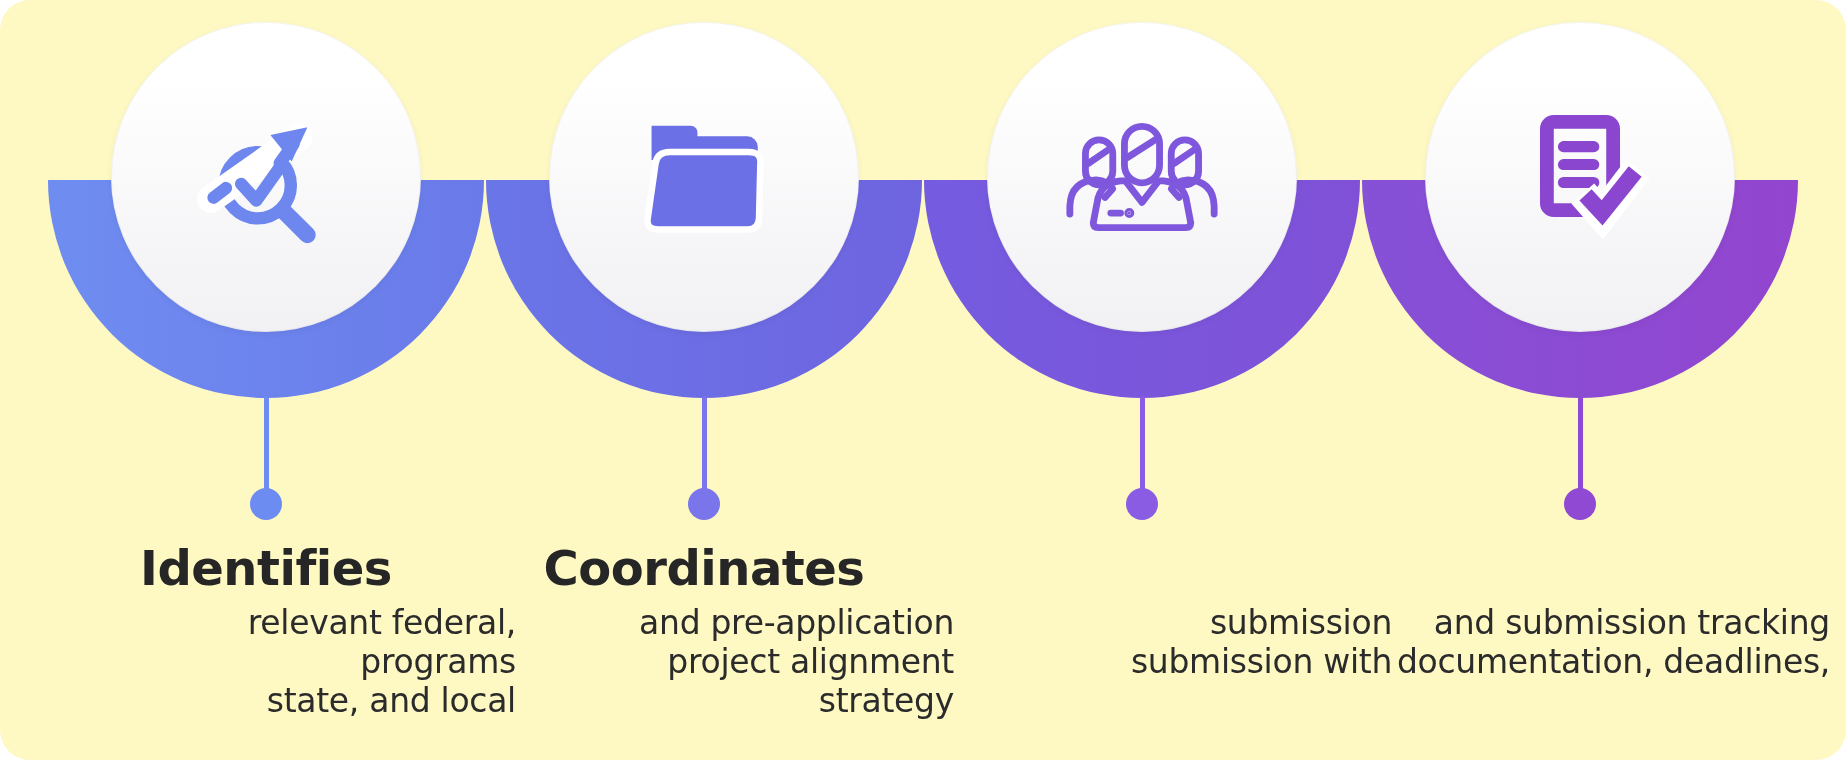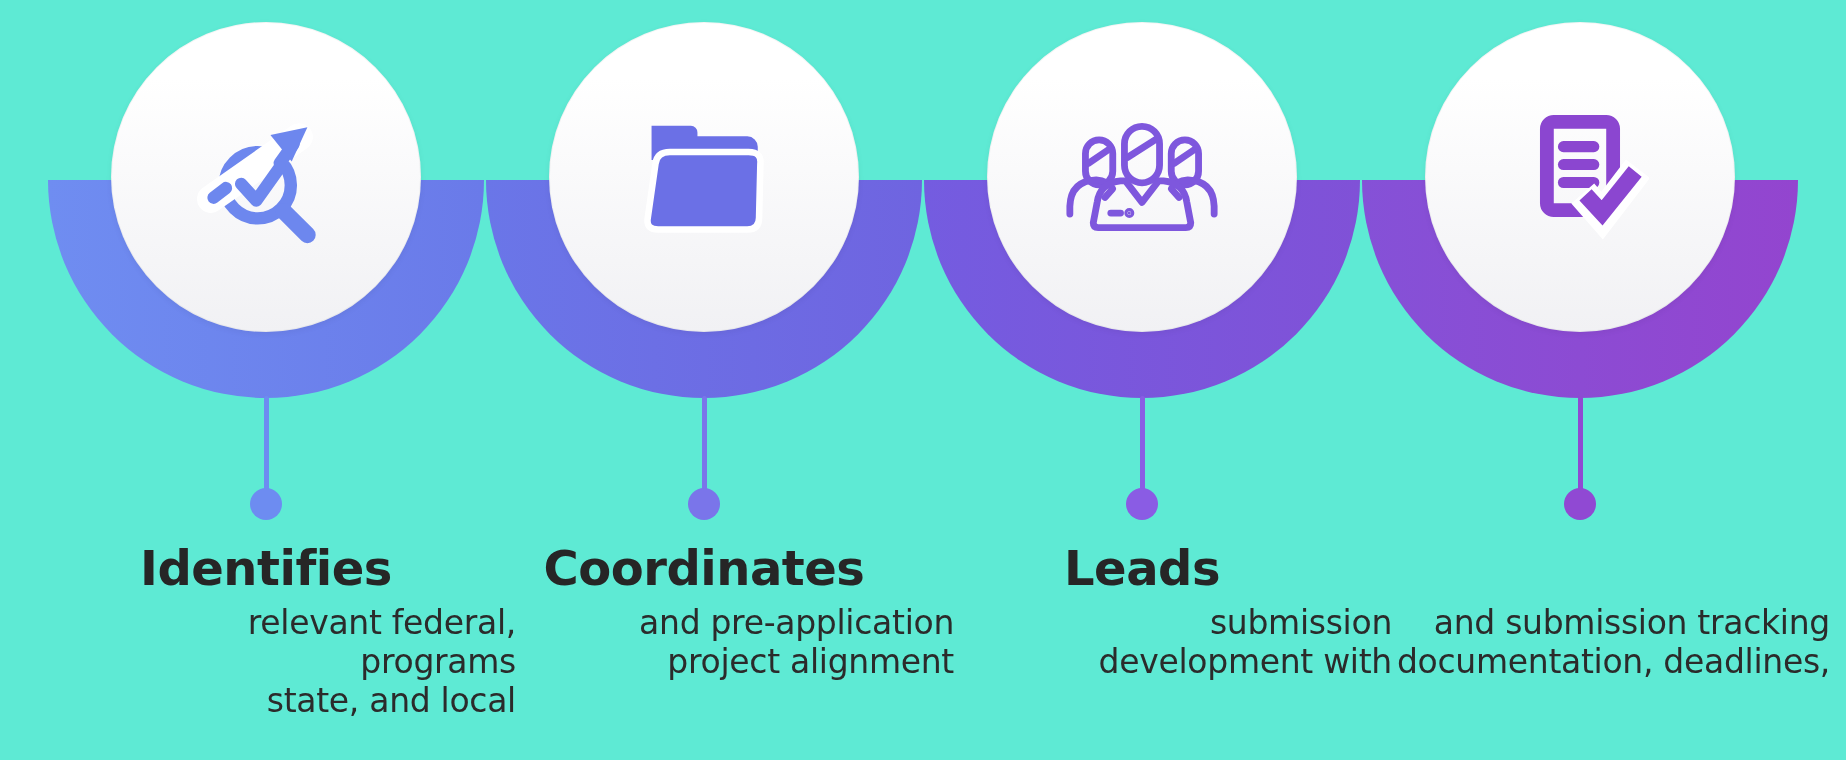--- a/index.html
+++ b/index.html
@@ -1,21 +1,22 @@
 <!DOCTYPE html>
 <html><head>
 <meta charset="utf-8">
 <style>
   html,body{margin:0;padding:0;background:#ffffff;}
   .canvas{
     position:relative;
     width:1846px;height:760px;
-    background:#5eead4;
+    background:#fef9c3;
     font-family:"DejaVu Sans","Liberation Sans",sans-serif;
     overflow:hidden;
+    border-radius:30px;
   }
   .row{
     position:absolute;left:47px;top:0;
     display:flex;width:1752px;height:760px;
   }
   .step{
     position:relative;
     width:438px;height:760px;
     flex:0 0 438px;
   }
@@ -97,20 +98,21 @@
             <path d="M26,26 H84 Q94,26 93,35 L92,76 Q92,85 83,85 H15 Q6,85 7,77 L13,35 Q14,26 24,26 Z" fill="currentColor" stroke="#ffffff" stroke-width="5" stroke-linejoin="round"></path>
           </svg>
         </span>
       </div>
       <div class="stem"></div>
       <div class="dot"></div>
       <div class="title">Coordinates</div>
       <div class="desc">
         <div class="line">and pre-application</div>
         <div class="line">project alignment</div>
+        <div class="line">strategy</div>
       </div>
     </div>
 
     <div class="step" style="--accent: #7e57dd; --arc-from: #745ce0; --arc-to: #8051d7; --dot: #8a5ce4;">
       <div class="arc"></div>
       <div class="bubble">
         <span class="icon">
           <svg width="156" height="118" viewBox="0 0 160 120" fill="none" stroke="currentColor" stroke-width="7" stroke-linecap="round" stroke-linejoin="round">
             <rect x="62" y="8" width="36" height="58" rx="18"></rect>
             <path d="M65,40 L95,21"></path>
@@ -121,24 +123,23 @@
             <path d="M6,98 L6,90 Q7,64 33,63 Q45,64 50,72 L42,81"></path>
             <path d="M154,98 L154,90 Q153,64 127,63 Q115,64 110,72 L118,81"></path>
             <path d="M30,107 L34,86 Q37,66 58,64 L63,64 L80,86 L97,64 L102,64 Q123,66 126,86 L130,107 Q130,112 125,112 L35,112 Q30,112 30,107 Z"></path>
             <line x1="48" y1="97" x2="58" y2="97"></line>
             <circle cx="67" cy="97" r="1.6" fill="currentColor"></circle>
           </svg>
         </span>
       </div>
       <div class="stem"></div>
       <div class="dot"></div>
-      <div class="title">Leads</div>
       <div class="desc">
         <div class="line">submission</div>
-        <div class="line">development with</div>
+        <div class="line">submission with</div>
       </div>
     </div>
 
     <div class="step" style="--accent: #8b46d0; --arc-from: #8551d7; --arc-to: #9345cf; --dot: #9049d3;">
       <div class="arc"></div>
       <div class="bubble">
         <span class="icon">
           <svg width="138" height="138" viewBox="0 0 100 100">
             <rect x="26" y="10" width="48" height="64" rx="5" fill="none" stroke="currentColor" stroke-width="10"></rect>
             <rect x="34" y="24" width="30" height="8" rx="4" fill="currentColor"></rect>

